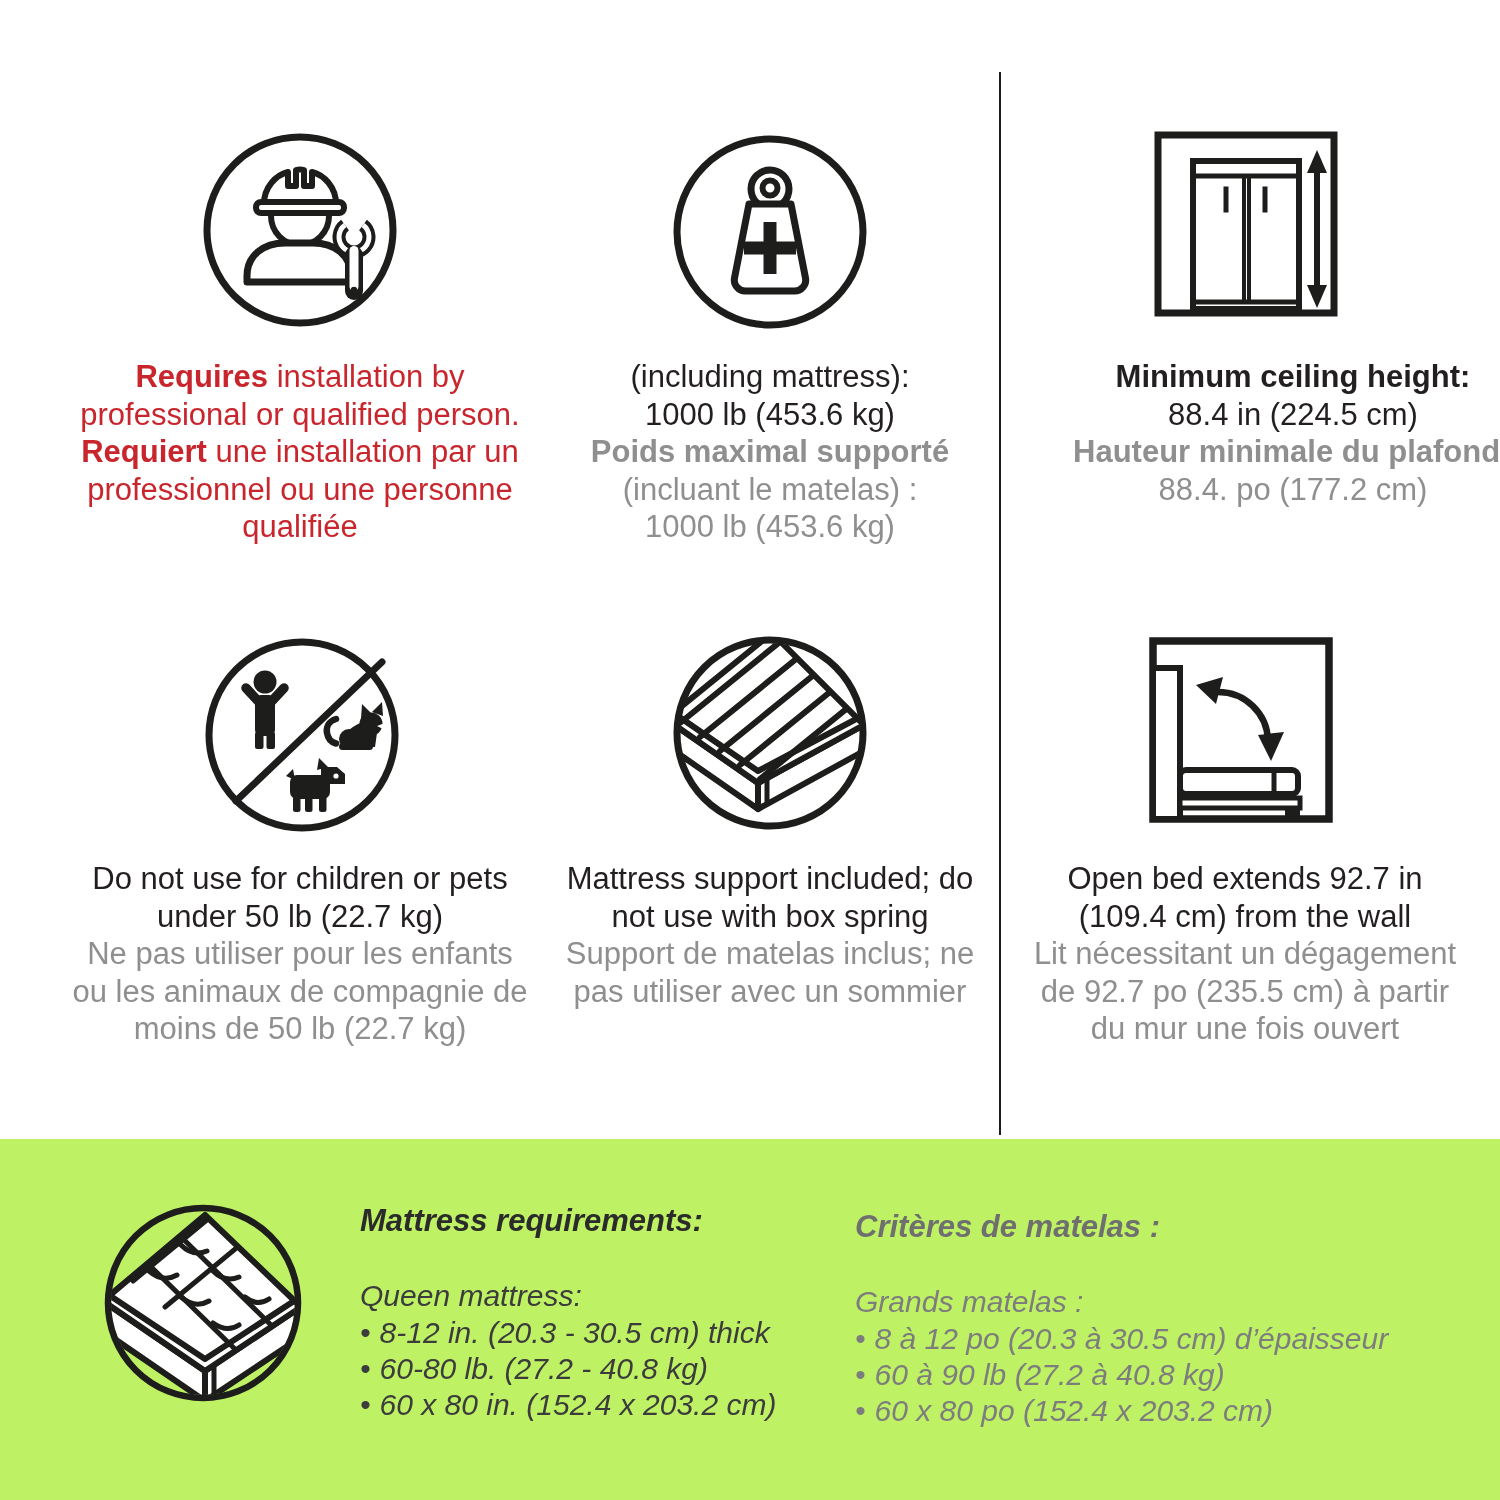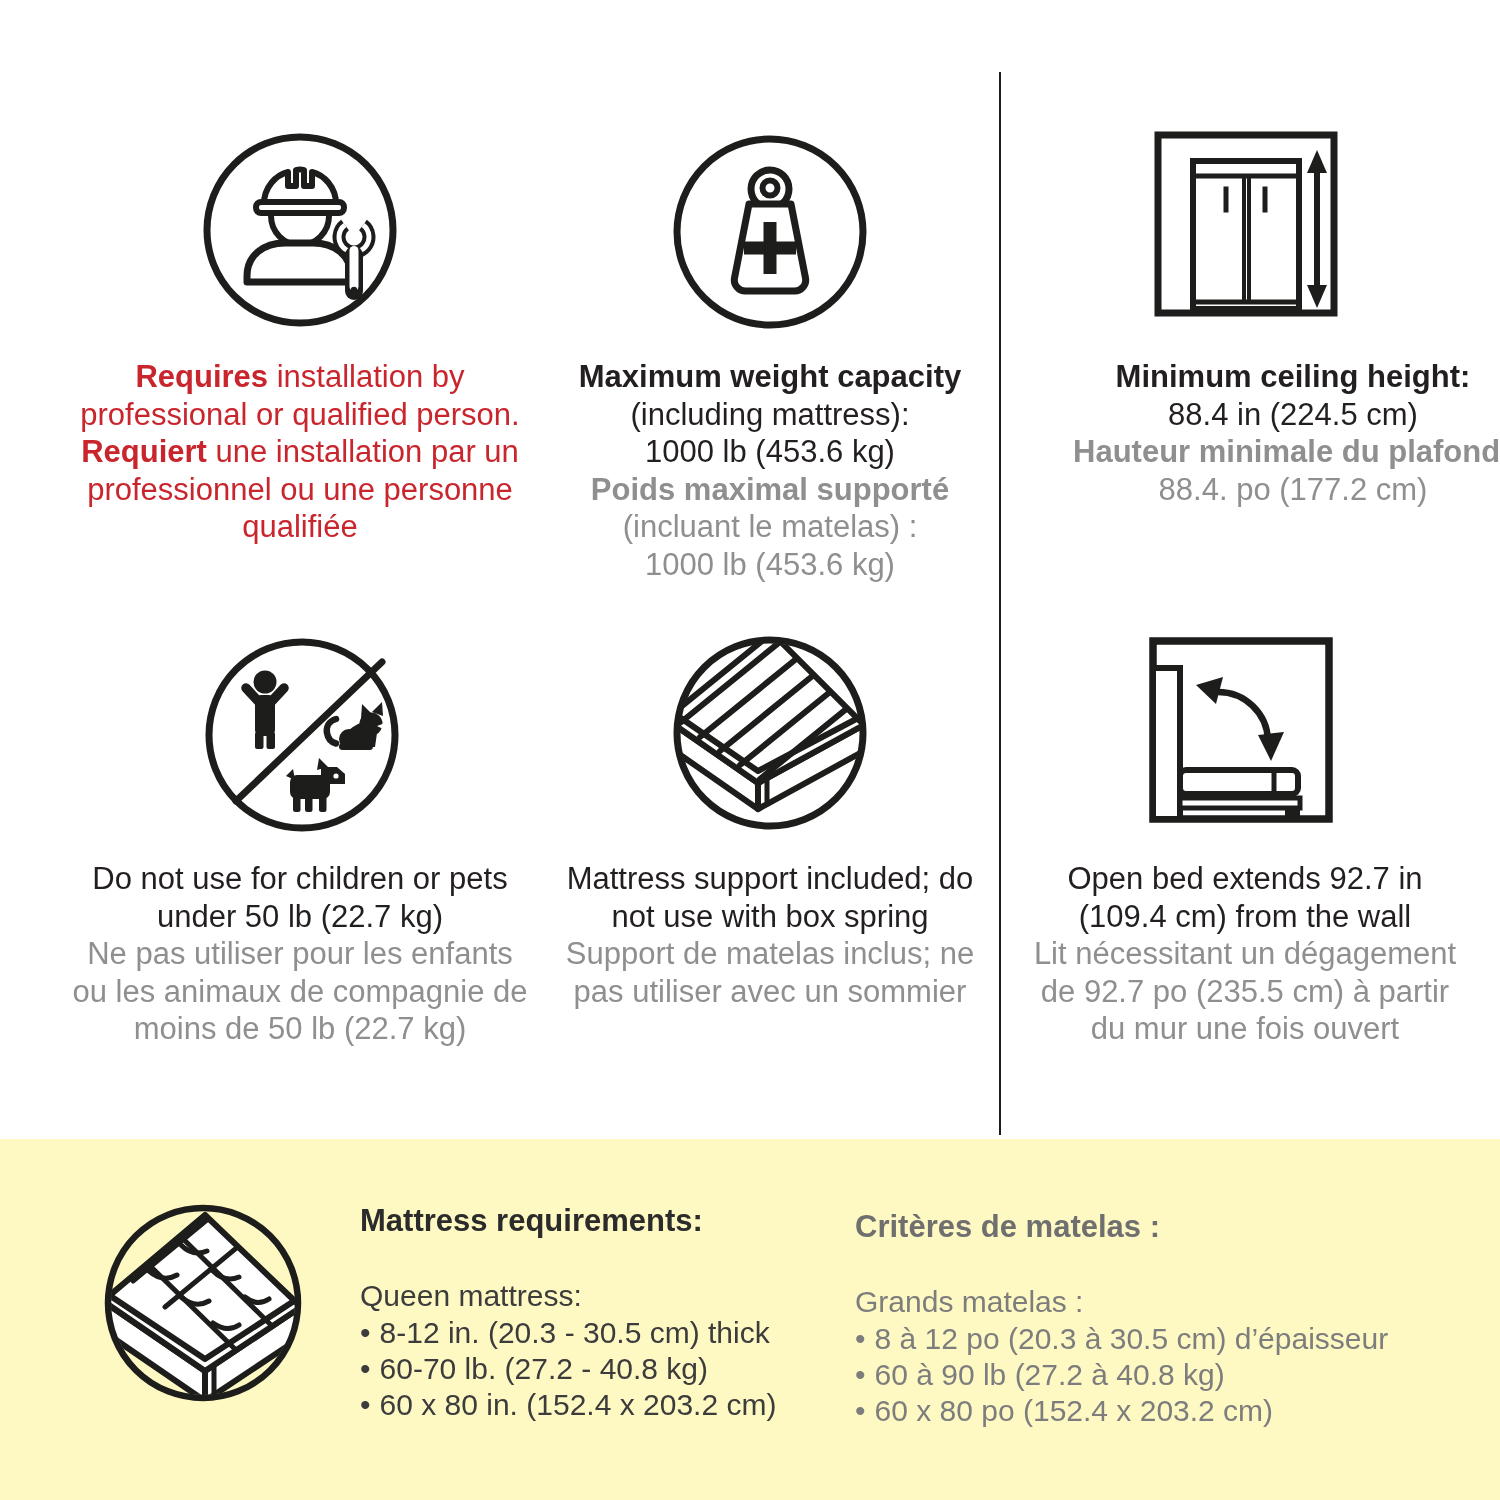--- a/index.html
+++ b/index.html
@@ -7,21 +7,21 @@
         font-family:"Liberation Sans",sans-serif;overflow:hidden;color:#231f20;}
   .vdivider{position:absolute;left:999px;top:72px;width:2px;height:1063px;background:#1c1c1c;}
   .cell-icon{position:absolute;}
   .txt{position:absolute;text-align:center;font-size:31px;line-height:37.5px;color:#231f20;}
   .ln{white-space:nowrap;}
   .b{font-weight:700;}
   .gray{color:#8f8f8f;}
   .red{color:#c9252d;}
   .red .b{color:#c9252d;}
   
-  .band{position:absolute;left:0;top:1139px;width:1500px;height:361px;background:#fef9c3;}
+  .band{position:absolute;left:0;top:1139px;width:1500px;height:361px;background:#bef264;font-style:italic;}
   .band-icon{position:absolute;left:103px;top:64px;}
   .bcol{position:absolute;top:64px;font-size:30px;line-height:36.3px;color:#3c3c3c;}
   .bcol-en{left:360px;}
   .bcol-fr{left:855px;color:#7d7d7d;margin-top:6px;}
   .bheading{font-size:31px;font-weight:700;color:#2b2b2b;margin:0 0 39px 0;white-space:nowrap;}
   .bcol-fr .bheading{color:#6f6f6f;}
   .bsub{white-space:nowrap;}
   .brow{white-space:nowrap;}
   .blt{display:inline-block;margin-right:9px;}
   svg{display:block;}
@@ -149,21 +149,20 @@
 
   <div class="txt red" style="left:60px;top:358px;width:480px;">
     <div class="ln"><span class="b">Requires</span><span> installation by</span></div>
     <div class="ln">professional or qualified person.</div>
     <div class="ln"><span class="b">Requiert</span><span> une installation par un</span></div>
     <div class="ln">professionnel ou une personne</div>
     <div class="ln">qualifiée</div>
   </div>
 
   <div class="txt" style="left:550px;top:358px;width:440px;">
-    <div class="ln b">Maximum weight capacity</div>
     <div class="ln">(including mattress):</div>
     <div class="ln">1000 lb (453.6 kg)</div>
     <div class="ln b gray">Poids maximal supporté</div>
     <div class="ln gray">(incluant le matelas) :</div>
     <div class="ln gray">1000 lb (453.6 kg)</div>
   </div>
 
   <div class="txt" style="left:1025px;top:358px;width:440px;margin-left:48px;">
     <div class="ln b">Minimum ceiling height:</div>
     <div class="ln">88.4 in (224.5 cm)</div>
@@ -218,21 +217,21 @@
           <path d="M6,92 L102,156 L194,96" stroke-width="6"></path>
         </g>
         <circle cx="100" cy="100" r="95" stroke-width="6.5"></circle>
       </svg>
     </div>
 
     <div class="bcol bcol-en">
       <div class="bheading">Mattress requirements:</div>
       <div class="bsub">Queen mattress:</div>
       <div class="brow"><span class="blt">•</span><span>8-12 in. (20.3 - 30.5 cm) thick</span></div>
-      <div class="brow"><span class="blt">•</span><span>60-70 lb. (27.2 - 40.8 kg)</span></div>
+      <div class="brow"><span class="blt">•</span><span>60-80 lb. (27.2 - 40.8 kg)</span></div>
       <div class="brow"><span class="blt">•</span><span>60 x 80 in. (152.4 x 203.2 cm)</span></div>
     </div>
 
     <div class="bcol bcol-fr">
       <div class="bheading">Critères de matelas :</div>
       <div class="bsub">Grands matelas :</div>
       <div class="brow"><span class="blt">•</span><span>8 à 12 po (20.3 à 30.5 cm) d’épaisseur</span></div>
       <div class="brow"><span class="blt">•</span><span>60 à 90 lb (27.2 à 40.8 kg)</span></div>
       <div class="brow"><span class="blt">•</span><span>60 x 80 po (152.4 x 203.2 cm)</span></div>
     </div>

